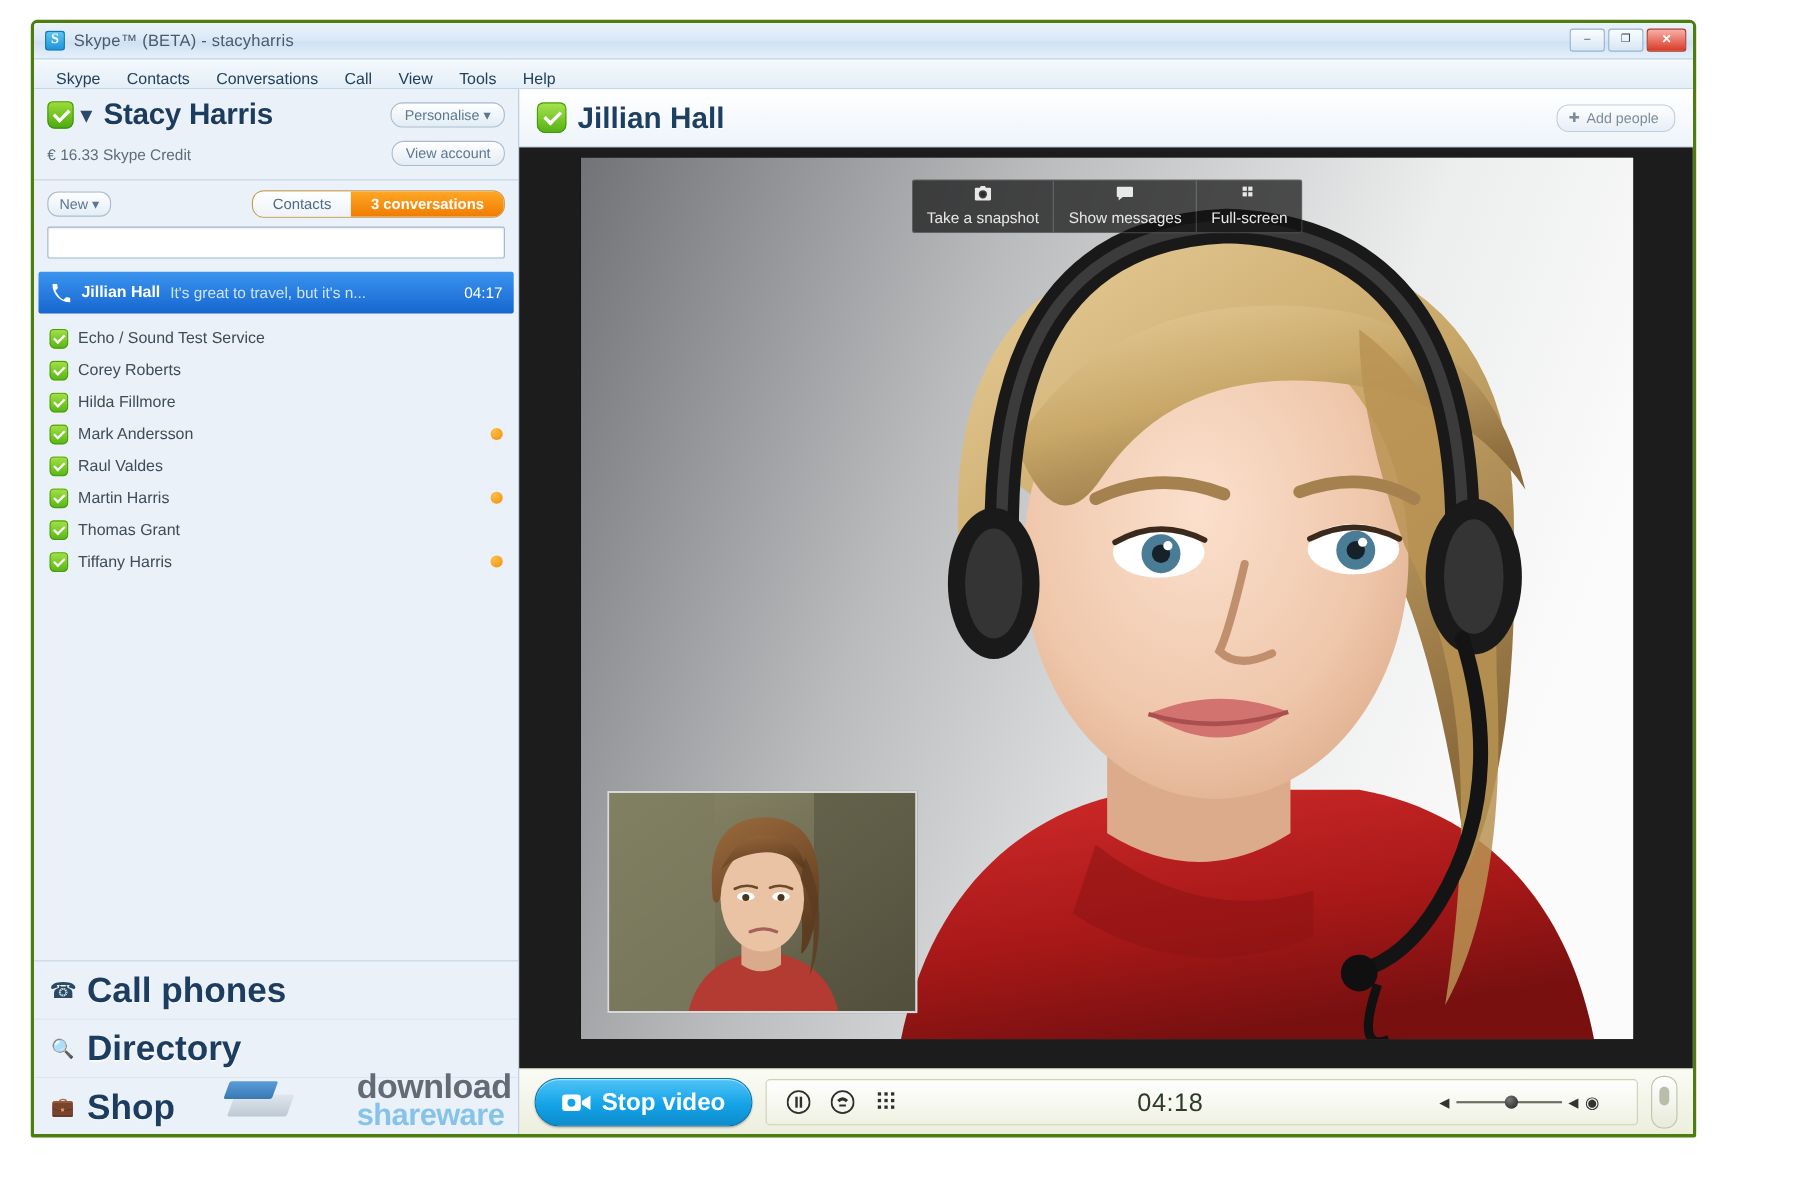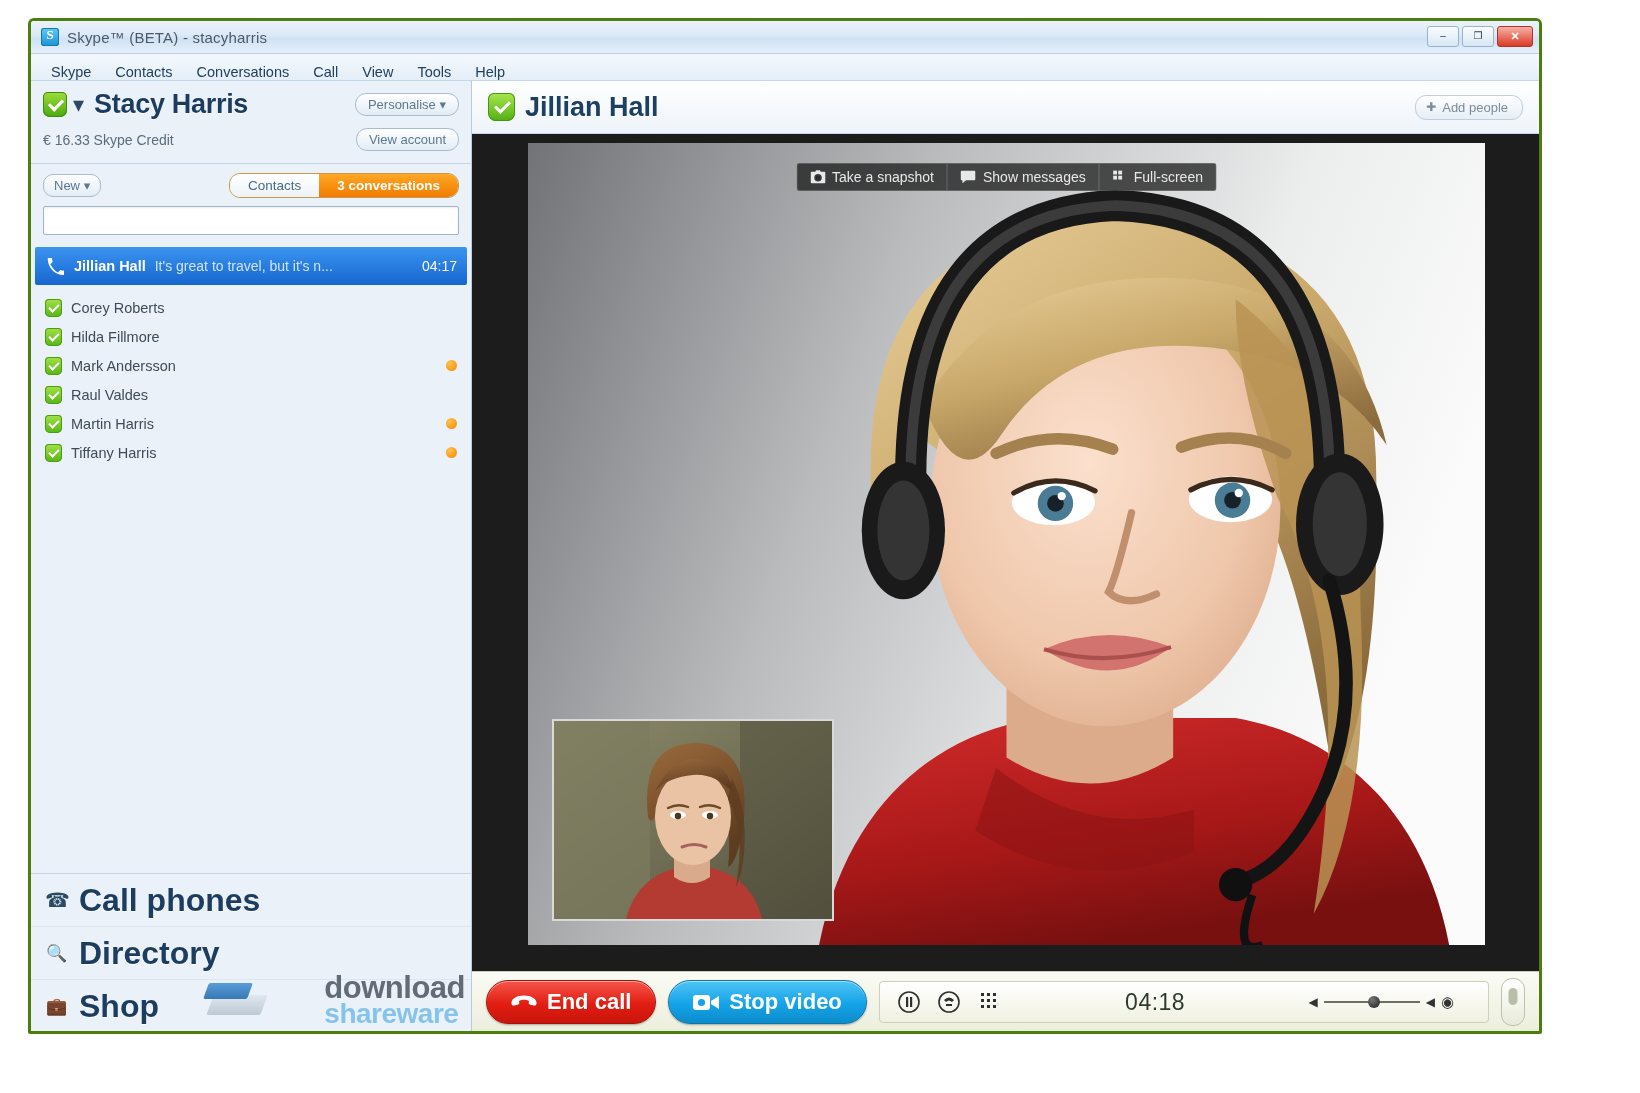--- a/index.html
+++ b/index.html
@@ -127,21 +127,21 @@
 
   .stage{flex:1;background:#1c1c1c;position:relative;overflow:hidden;}
 
   .videowrap{position:absolute;left:56px;right:54px;top:9px;bottom:26px;background:#000;}
   .remote{position:absolute;inset:0;overflow:hidden;background:#000;}
 
   .vidtoolbar{position:absolute;left:50%;transform:translateX(-50%);top:20px;z-index:6;
               display:flex;background:rgba(18,18,18,.72);border:1px solid rgba(255,255,255,.18);
               border-radius:3px;overflow:hidden;}
   .vt{display:flex;align-items:center;gap:7px;padding:5px 13px;font-size:14px;color:#e8e8e8;
-      border-right:1px solid rgba(255,255,255,.2);white-space:nowrap;}
+      border-right:1px solid rgba(255,255,255,.2);white-space:nowrap;flex-direction:column;}
   .vt:last-child{border-right:none;}
   .vt svg{display:block;}
 
   .pip{position:absolute;left:24px;bottom:24px;width:278px;height:198px;background:#5d5c52;
        border:2px solid #d9d9d9;overflow:hidden;z-index:5;}
 
   .callbar{height:60px;display:flex;align-items:center;gap:12px;padding:0 14px;
            background:linear-gradient(to bottom,#fafbf4,#eceedd);border-top:1px solid #c9cdb6;}
   .cb-btn{border-radius:22px;display:flex;align-items:center;gap:10px;padding:0 24px;height:42px;
           color:#fff;font-size:22px;font-weight:bold;white-space:nowrap;
@@ -242,39 +242,47 @@
             </div>
             <div class="conv-name">Jillian Hall</div>
             <div class="conv-msg">It's great to travel, but it's n...</div>
             <div class="conv-time">04:17</div>
           </div>
 
           <div style="height:8px"></div>
 
           <div class="contact">
             <div class="c-pres"></div>
+            <div class="c-name">Echo / Sound Test Service</div>
+          </div>
+          <div class="contact">
+            <div class="c-pres"></div>
             <div class="c-name">Corey Roberts</div>
           </div>
           <div class="contact">
             <div class="c-pres"></div>
             <div class="c-name">Hilda Fillmore</div>
           </div>
           <div class="contact">
             <div class="c-pres"></div>
             <div class="c-name">Mark Andersson</div>
             <div class="c-badge"></div>
           </div>
           <div class="contact">
             <div class="c-pres"></div>
             <div class="c-name">Raul Valdes</div>
           </div>
           <div class="contact">
             <div class="c-pres"></div>
             <div class="c-name">Martin Harris</div>
             <div class="c-badge"></div>
+          </div>
+          <div class="contact">
+            <div class="c-pres"></div>
+            <div class="c-name">Thomas Grant</div>
           </div>
           <div class="contact">
             <div class="c-pres"></div>
             <div class="c-name">Tiffany Harris</div>
             <div class="c-badge"></div>
           </div>
         </div>
 
         <div class="left-bottom">
           <div class="lb-item">
@@ -450,26 +458,20 @@
                 <path d="M146 86 q10 -4 20 1" stroke="#6b4a28" stroke-width="2.4" fill="none" stroke-linecap="round"></path>
 
                 <path d="M140 98 q-3 14 -5 18 q5 4 11 0" stroke="#c49madd" stroke-width="2" fill="none" stroke-linecap="round"></path>
                 <path d="M128 126 q12 -5 24 0" stroke="#a8615a" stroke-width="3" fill="none" stroke-linecap="round"></path>
               </svg>
             </div>
           </div>
         </div>
 
         <div class="callbar">
-          <div class="cb-btn endcall">
-            <svg width="26" height="16" viewBox="0 0 28 16">
-                <path fill="#ffffff" d="M14 1 C7 1 1 4 0.5 8.5 c-0.3 2.4 1 3.6 2.8 3.3 l4-0.9 c1.3-0.3 1.8-1.1 1.6-2.3 l-0.3-1.6 C9.9 6 11.9 5.6 14 5.6 s4.1 0.4 5.4 1.4 l-0.3 1.6 c-0.2 1.2 0.3 2 1.6 2.3 l4 0.9 c1.8 0.3 3.1-0.9 2.8-3.3 C27 4 21 1 14 1 Z"></path>
-              </svg>
-            <span>End call</span>
-          </div>
           <div class="cb-btn stopvideo">
             <svg width="26" height="19" viewBox="0 0 26 19">
                 <rect x="0" y="2" width="17" height="15" rx="3" fill="#ffffff"></rect>
                 <path d="M18 8 L26 3 V16 L18 11 Z" fill="#ffffff"></path>
                 <circle cx="8.5" cy="9.5" r="3.6" fill="#14a3e8"></circle>
               </svg>
             <span>Stop video</span>
           </div>
 
           <div class="ctrlgroup">

